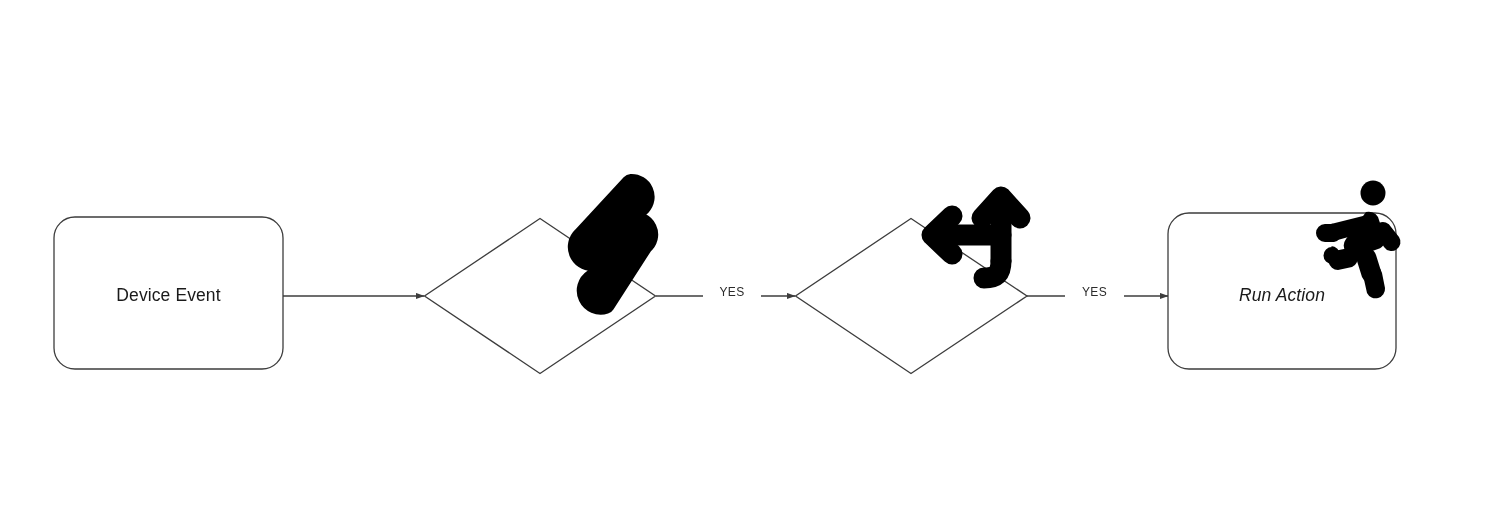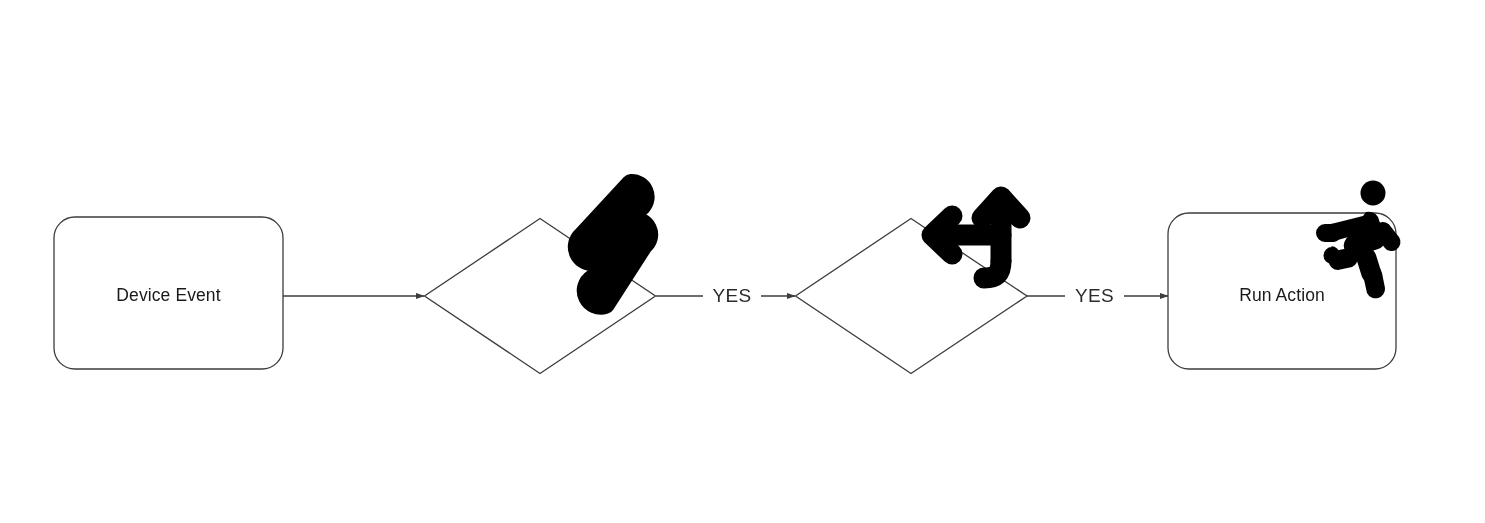--- a/index.html
+++ b/index.html
@@ -31,21 +31,21 @@
     color: #1a1a1a;
     font-size: 17.5px;
     line-height: 1.35;
     letter-spacing: 0.1px;
     white-space: pre-line;
     pointer-events: none;
   }
   .edge-label {
     position: absolute;
     color: #2b2b2b;
-    font-size: 19px;
+    font-size: 12px;
     letter-spacing: 0.3px;
     text-align: center;
   }
 </style>
 </head>
 <body>
 
 <div id="canvas">
 
   <svg id="flow-svg" viewBox="0 0 1485 523">
@@ -150,19 +150,19 @@
                a9 9 0 0 1 -9 9
                L1332 251
                a8.5 8.5 0 0 1 0 -17 z"></path>
     </g>
   </svg>
 
   <div class="node-label" style="left:54px; top:271px; width:229px;">Device Event</div>
 
 
 
-  <div class="node-label" style="left:1168px; top:271px; width:228px;">Run Action</div>
+  <div class="node-label" style="left:1168px; top:271px; width:228px;font-style:italic;">Run Action</div>
 
   <div class="edge-label" style="left:703px; top:272px; width:58px;">YES</div>
 
   <div class="edge-label" style="left:1065px; top:272px; width:59px;">YES</div>
 
 </div>
 
 </body></html>

